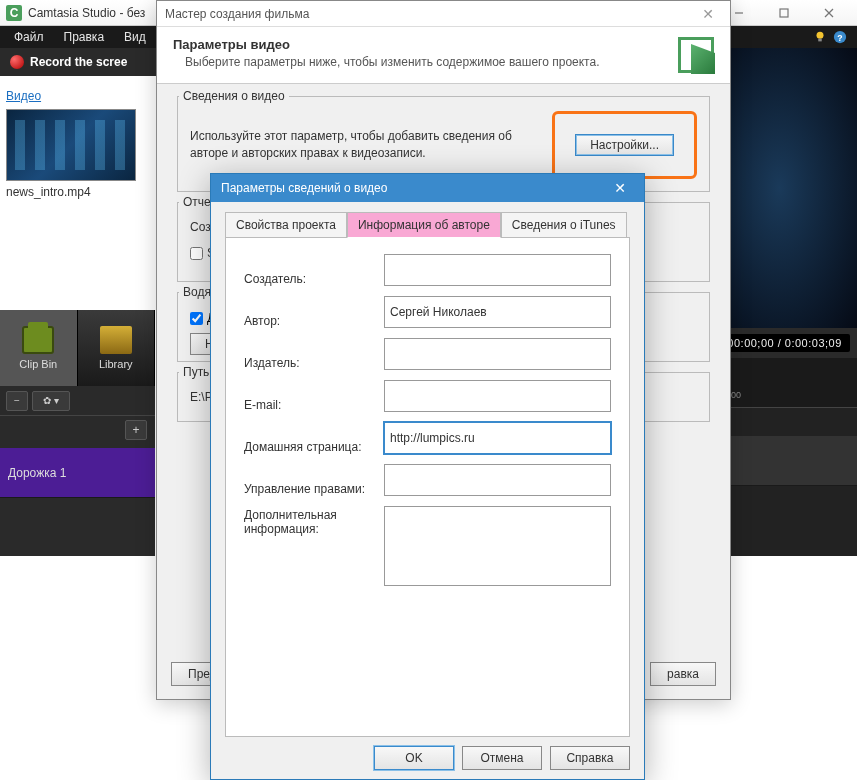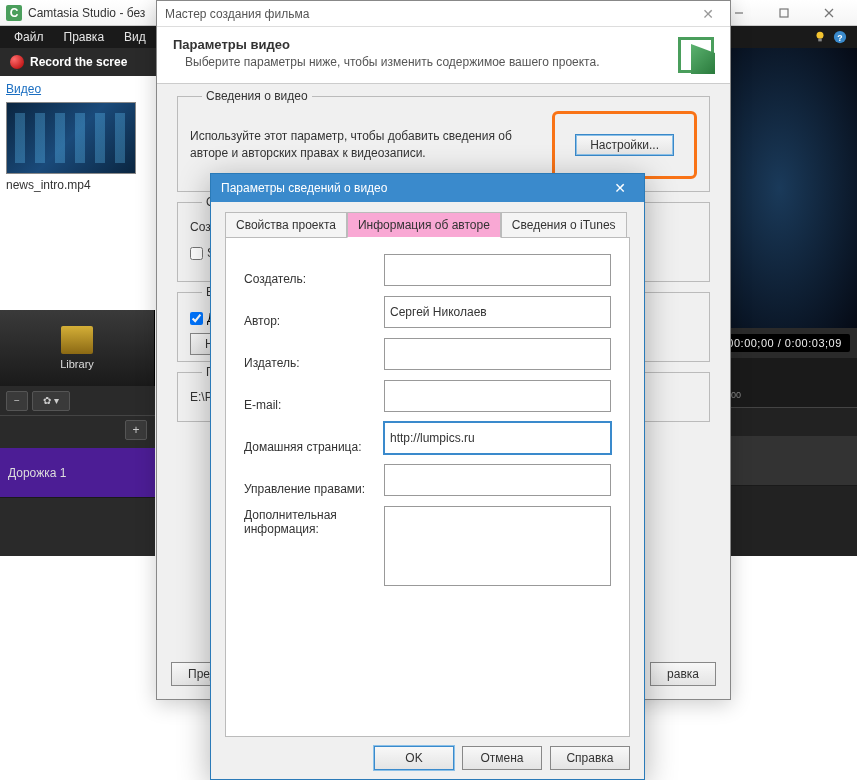--- a/index.html
+++ b/index.html
@@ -39,21 +39,21 @@
   display: flex; align-items: center; gap: 6px; padding: 0 10px; color: #fff; font-weight: bold;
 }
 .rec-dot { width: 14px; height: 14px; border-radius: 50%; background: radial-gradient(circle at 30% 30%, #ff6b6b, #b00000); }
 .corner-tools { margin-left: auto; display: flex; gap: 2px; padding-right: 6px; height: 28px; align-items: center; background: #2a2a2a; }
 .corner-tool { width: 24px; height: 20px; border: 1px solid #555; background: #333; display: flex; align-items: center; justify-content: center; }
 
 .left-panel {
   position: absolute; left: 0; top: 76px; width: 155px; height: 310px; background: #fff;
 }
 .video-section { padding: 6px; }
-.video-section .sect-title { color: #1a6ec1; font-size: 12px; text-decoration: underline; margin-bottom: 6px; display: block; }
+.video-section .sect-title { color: #1a6ec1; font-size: 12px; text-decoration: underline; margin-bottom: 6px; display: block; margin-top: 7px; }
 .thumb {
   width: 130px; height: 72px; background: linear-gradient(135deg, #0a2540 0%, #1a4a7a 50%, #0a2540 100%);
   border: 1px solid #888; margin-bottom: 4px; position: relative;
 }
 .thumb::after {
   content: ""; position: absolute; inset: 10px 8px; 
   background: repeating-linear-gradient(90deg, rgba(100,200,255,0.3) 0 10px, transparent 10px 20px);
 }
 .thumb-label { font-size: 12px; color: #333; }
 
@@ -130,21 +130,21 @@
 .wizard-header .wh-logo::after {
   content: ""; position: absolute; right: -4px; bottom: -4px; top: 4px; left: 10px;
   background: linear-gradient(135deg, #5cb370, #2a7a3c); clip-path: polygon(0 0, 100% 30%, 100% 100%, 0 100%);
 }
 
 .wizard-body { padding: 12px 20px; }
 .groupbox {
   border: 1px solid #bbb; padding: 14px 12px 12px; margin-bottom: 10px; position: relative;
 }
 .groupbox .gb-title {
-  position: absolute; top: -8px; left: 24px; background: #f0f0f0; padding: 0 4px;
+  position: absolute; top: -8px; left: 1px; background: #f0f0f0; padding: 0 4px;
   color: #333; font-size: 12px;
 }
 .gb-row { display: flex; align-items: center; gap: 10px; }
 .gb-text { color: #333; font-size: 12px; flex: 1; line-height: 1.4; }
 .settings-btn-wrap {
   border: 3px solid #f97316; border-radius: 6px; padding: 20px;
 }
 .settings-btn {
   padding: 3px 14px; background: linear-gradient(#f8f8f8,#e4e4e4);
   border: 1px solid #888; font-size: 12px; color: #333;
@@ -295,20 +295,24 @@
 
   <div class="left-panel">
     <div class="video-section">
       <a class="sect-title">Видео</a>
       <div class="thumb"></div>
       <div class="thumb-label">news_intro.mp4</div>
     </div>
   </div>
 
   <div class="tab-strip">
+    <div class="tab active">
+      <div class="ticon clipbin-icon"></div>
+      <span>Clip Bin</span>
+    </div>
     <div class="tab">
       <div class="ticon library-icon"></div>
       <span>Library</span>
     </div>
   </div>
 
   <div class="timeline-area">
     <div class="timeline-controls">
       <div class="tl-btn">−</div>
       <div class="tl-btn gear">✿ ▾</div>

